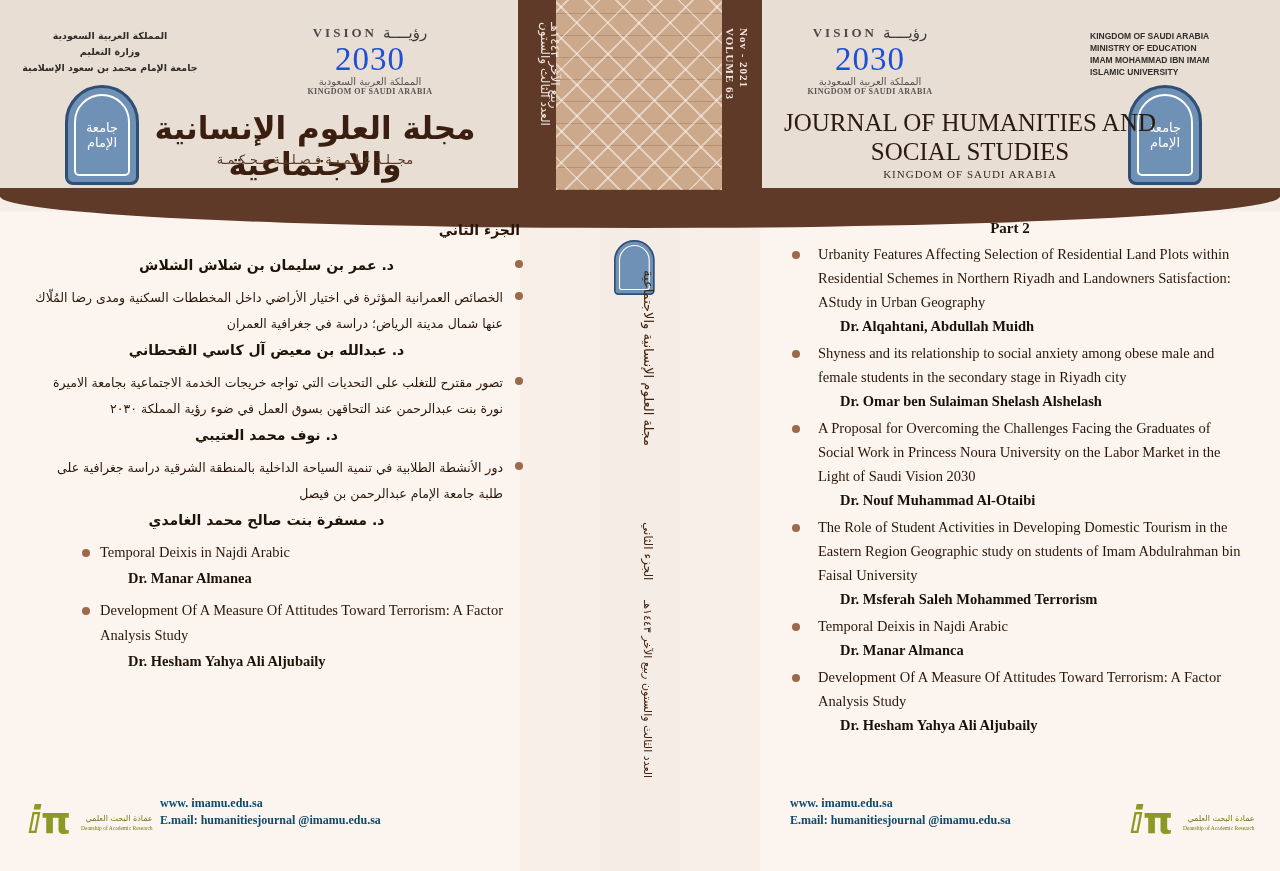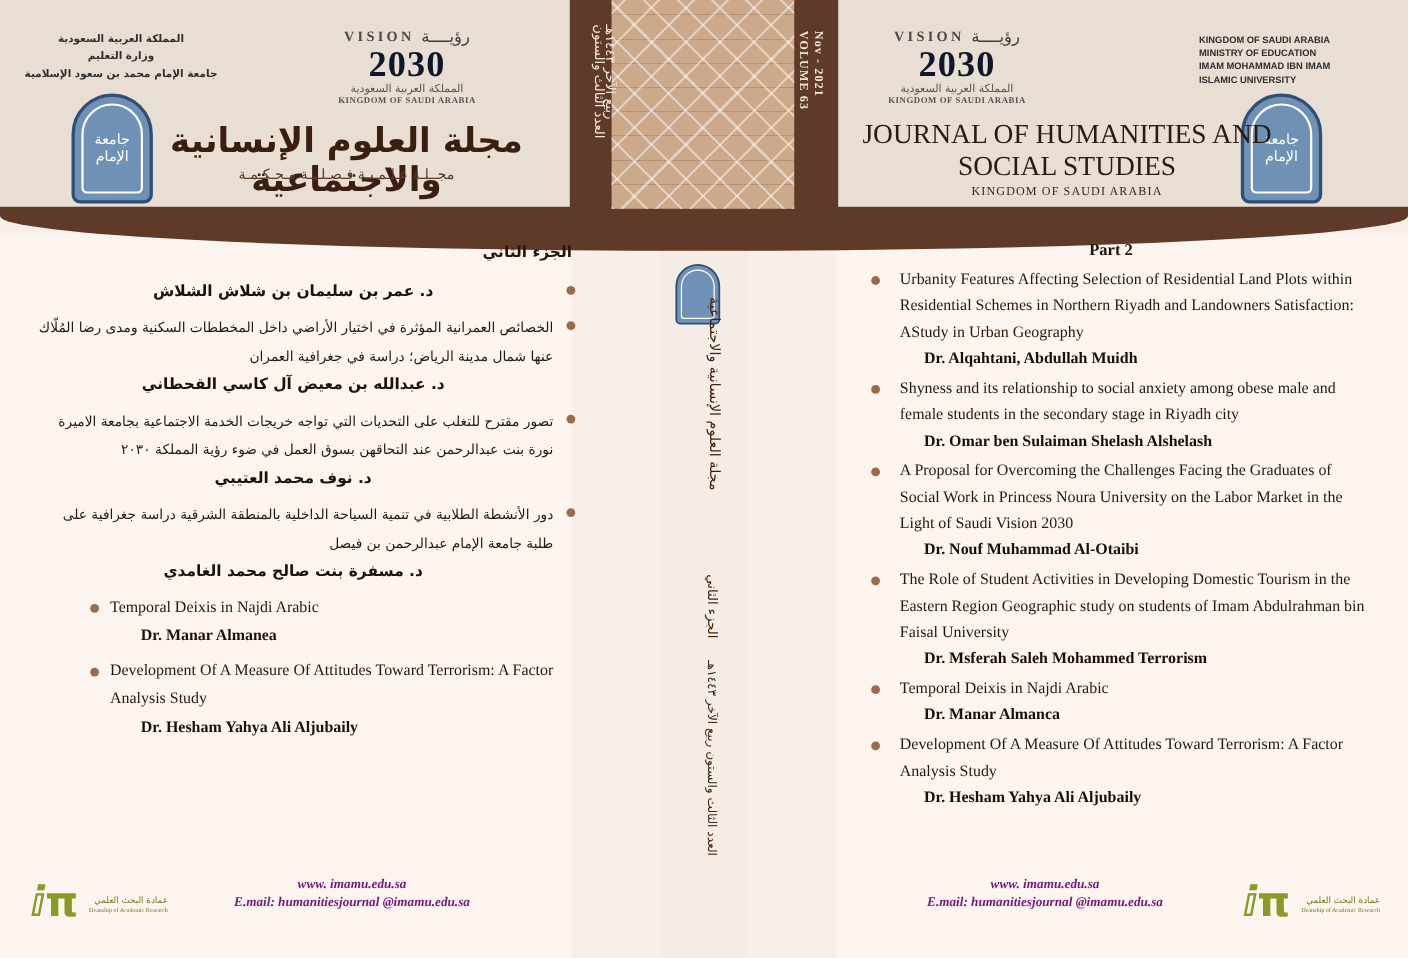--- a/index.html
+++ b/index.html
@@ -141,23 +141,23 @@
     letter-spacing: 3px;
     font-weight: bold;
     color: #4a4a4a;
   }
   .vision .v-ar {
     font-size: 15px;
     font-family: "DejaVu Sans", sans-serif;
   }
   .vision .v-num {
     font-size: 33px;
-    font-weight: bold;
+    font-weight: normal;
     letter-spacing: 1px;
-    color: #0f172a;
+    color: #1d4ed8;
     line-height: 34px;
   }
   .vision .v-sub-ar {
     font-size: 10px;
     font-family: "DejaVu Sans", sans-serif;
     color: #555;
   }
   .vision .v-sub-en {
     font-size: 8px;
     letter-spacing: 0.5px;
@@ -358,25 +358,24 @@
     color: #16100a;
     line-height: 24px;
     padding-left: 22px;
   }
 
   
   .footer {
     position: absolute;
     font-size: 12px;
     font-weight: bold;
-    color: #701a75;
-    text-align: center;
+    color: #0c4a6e;
+    text-align: left;
     line-height: 17px;
     font-family: "Liberation Serif", serif;
-    font-style: italic;
   }
   .footer-left { left: 160px; top: 795px; width: 320px; }
   .footer-right { left: 790px; top: 795px; width: 320px; }
 
   
   .deanship {
     position: absolute;
     width: 130px;
     display: flex;
     align-items: center;

